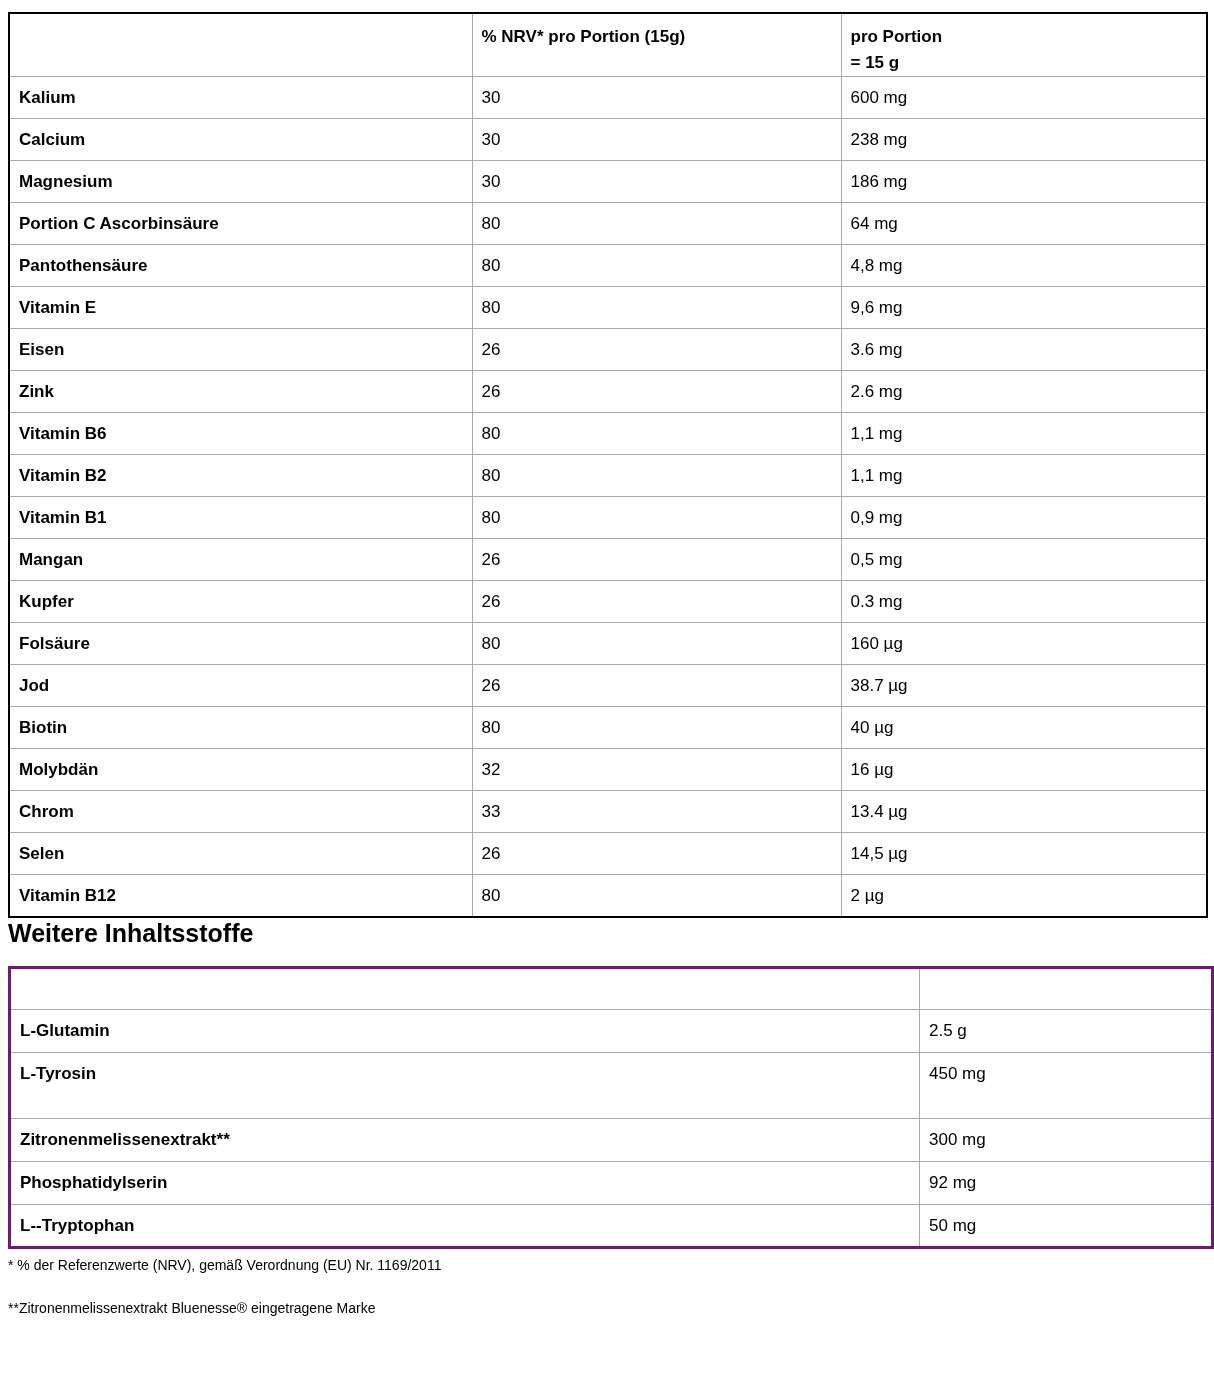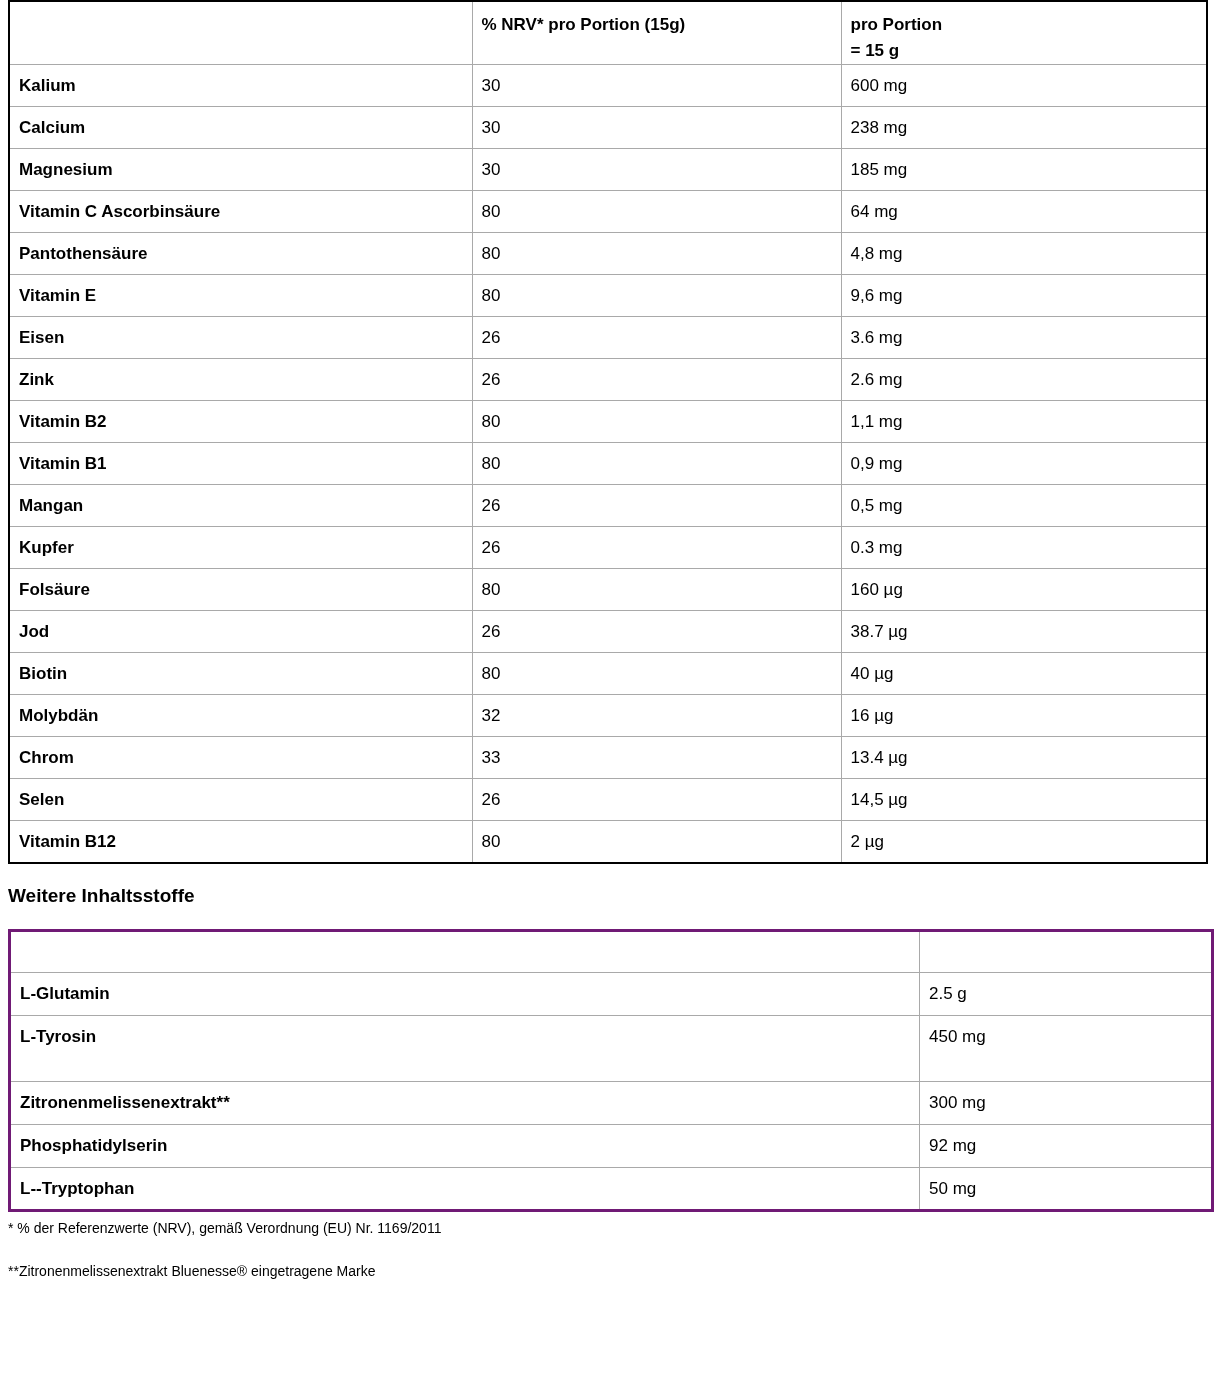--- a/index.html
+++ b/index.html
@@ -4,21 +4,21 @@
 <style>
   * { box-sizing: border-box; }
   html, body {
     margin: 0;
     padding: 0;
     background: #ffffff;
     color: #000000;
     font-family: "Liberation Sans", sans-serif;
   }
   body { width: 1214px; min-height: 1376px; }
-  .page { padding: 0 0 0 8px; }
+  .page { padding: 12px 0 0 8px; }
 
   table {
     border-collapse: collapse;
     table-layout: fixed;
     font-size: 17px;
   }
   th, td {
     border: 1px solid #a9a9a9;
     vertical-align: top;
     text-align: left;
@@ -32,23 +32,23 @@
 
   .nutrition-table {
     width: 1198px;
     border: 2px solid #000000;
   }
   .nutrition-table thead tr { height: 62px; }
   .nutrition-table thead th { line-height: 26px; }
   .nutrition-table tbody tr { height: 42px; }
 
   .section-title {
-    font-size: 19px;
+    font-size: 25px;
     font-weight: bold;
-    margin: 21px 0 22px 0;
+    margin: 4px 0 22px 0;
     line-height: 22px;
   }
 
   .extra-table {
     width: 1203px;
     border: 3px solid #701a75;
   }
   .extra-table thead tr { height: 42px; }
   .extra-table tbody tr { height: 43px; }
   .extra-table tbody tr.tall { height: 66px; }
@@ -89,24 +89,24 @@
           <td>600 mg</td>
         </tr>
         <tr>
           <th>Calcium</th>
           <td>30</td>
           <td>238 mg</td>
         </tr>
         <tr>
           <th>Magnesium</th>
           <td>30</td>
-          <td>185 mg</td>
-        </tr>
-        <tr>
-          <th>Vitamin C Ascorbinsäure</th>
+          <td>186 mg</td>
+        </tr>
+        <tr>
+          <th>Portion C Ascorbinsäure</th>
           <td>80</td>
           <td>64 mg</td>
         </tr>
         <tr>
           <th>Pantothensäure</th>
           <td>80</td>
           <td>4,8 mg</td>
         </tr>
         <tr>
           <th>Vitamin E</th>
@@ -115,20 +115,25 @@
         </tr>
         <tr>
           <th>Eisen</th>
           <td>26</td>
           <td>3.6 mg</td>
         </tr>
         <tr>
           <th>Zink</th>
           <td>26</td>
           <td>2.6 mg</td>
+        </tr>
+        <tr>
+          <th>Vitamin B6</th>
+          <td>80</td>
+          <td>1,1 mg</td>
         </tr>
         <tr>
           <th>Vitamin B2</th>
           <td>80</td>
           <td>1,1 mg</td>
         </tr>
         <tr>
           <th>Vitamin B1</th>
           <td>80</td>
           <td>0,9 mg</td>

